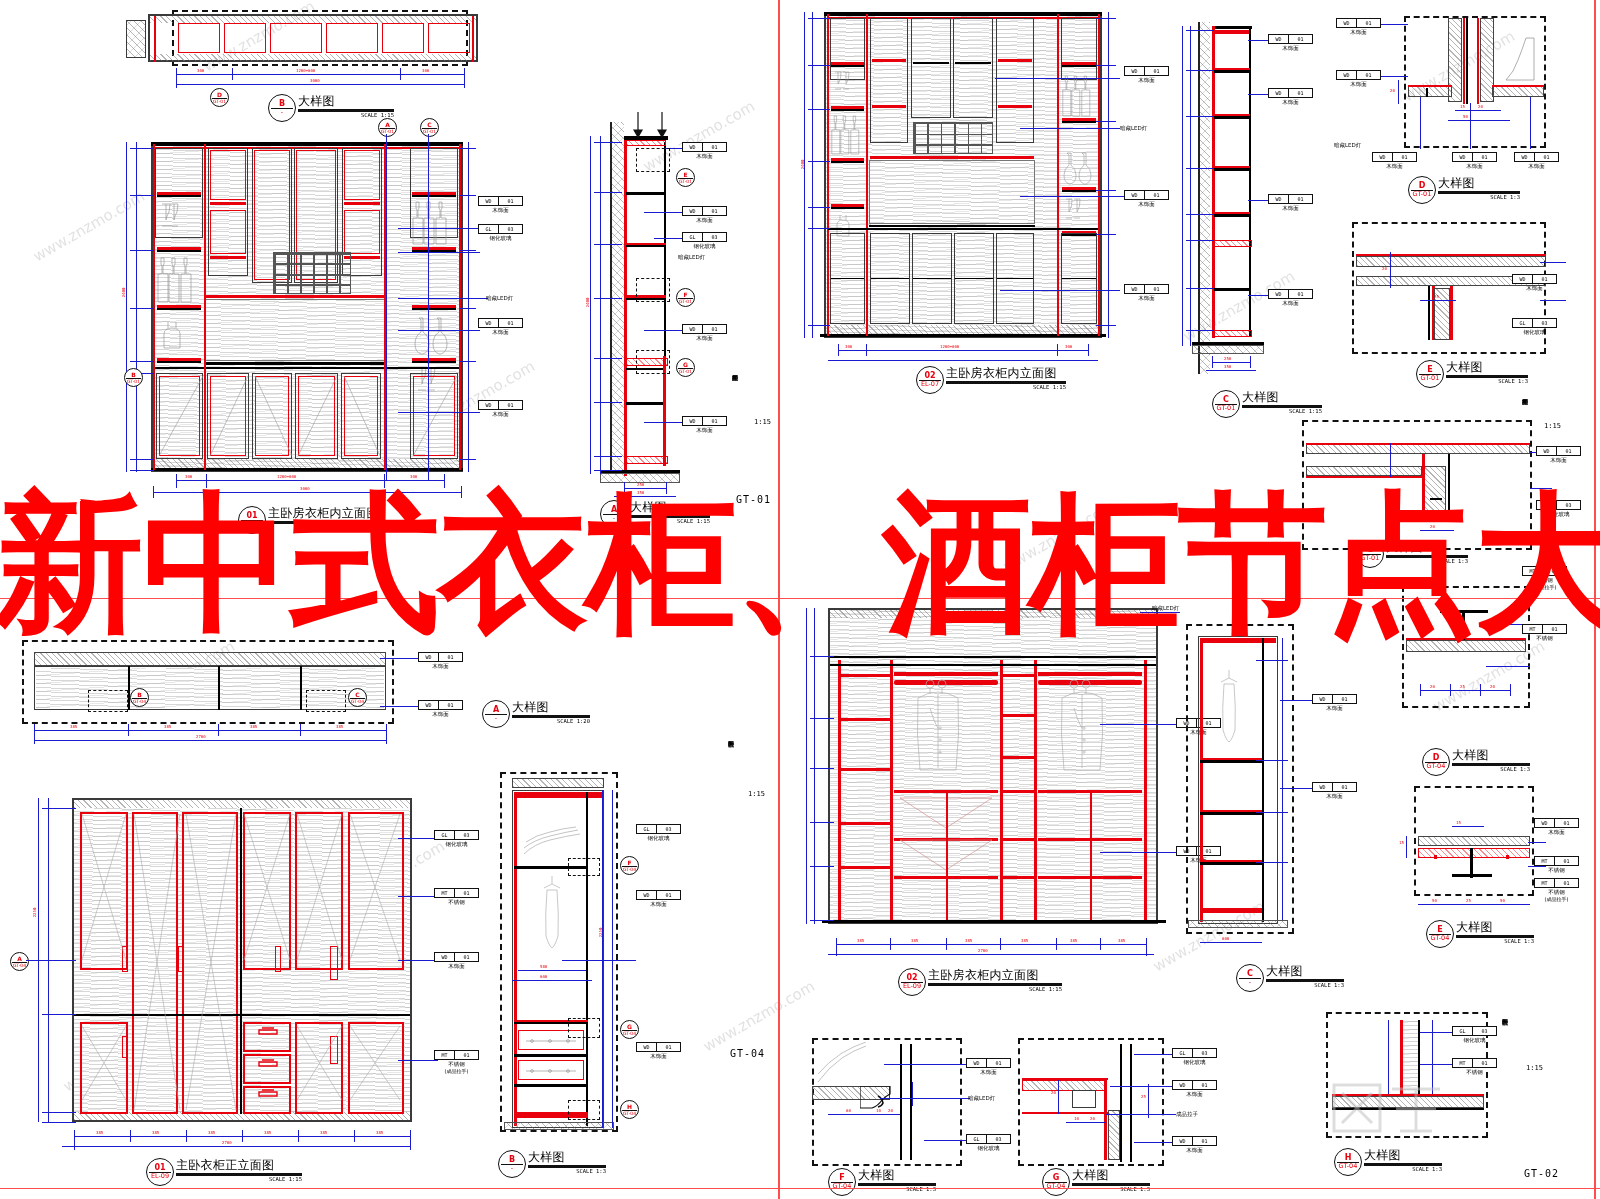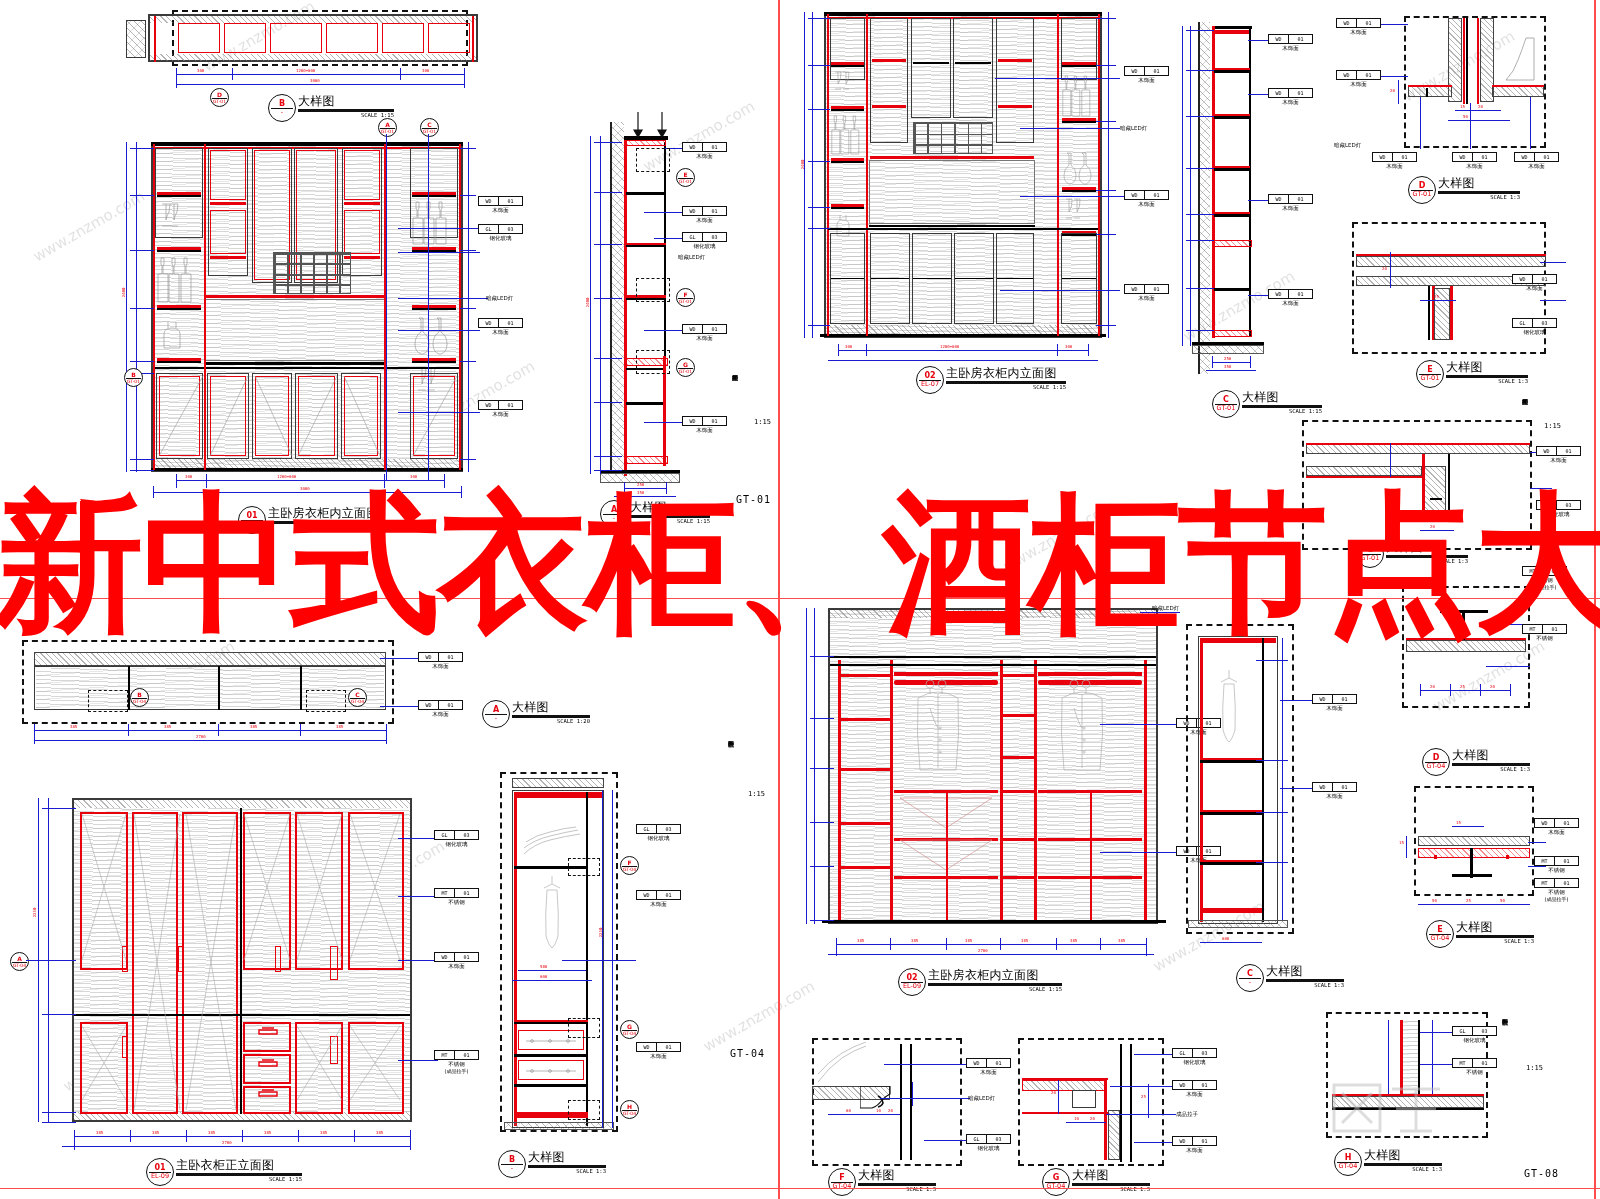--- a/index.html
+++ b/index.html
@@ -1692,21 +1692,21 @@
         <div class="dn">GT-04</div>
       </div>
       <div class="txtwrap">
         <div class="nm">大样图</div>
         <div class="rule" style="width: 78px;"></div>
         <div class="sc" style="width:78px;">SCALE 1:3</div>
       </div>
     </div>
     <div class="vtxt" style="left:1500px;top:1014px;">主卧衣柜大样图</div>
     <div class="scaletxt" style="left:1526px;top:1064px;">1:15</div>
-    <div class="sheetcode" style="left:1524px;top:1168px;">GT-08</div>
+    <div class="sheetcode" style="left:1524px;top:1168px;">GT-02</div>
   </div>
 
   <div class="divider" style="left:778px;top:0;width:1.5px;height:1199px;"></div>
   <div class="divider" style="left:0;top:598px;width:1600px;height:1.2px;"></div>
   <div class="divider" style="left:1594px;top:0;width:1.5px;height:1199px;"></div>
   <div class="divider" style="left:0;top:1188px;width:1600px;height:1.2px;"></div>
 
   <div id="overlay-title">新中式衣柜、酒柜节点大样</div>
   <svg id="zhz-logo" width="120" height="58">
     <g fill="none" stroke="#bdbdbd" stroke-width="3">

